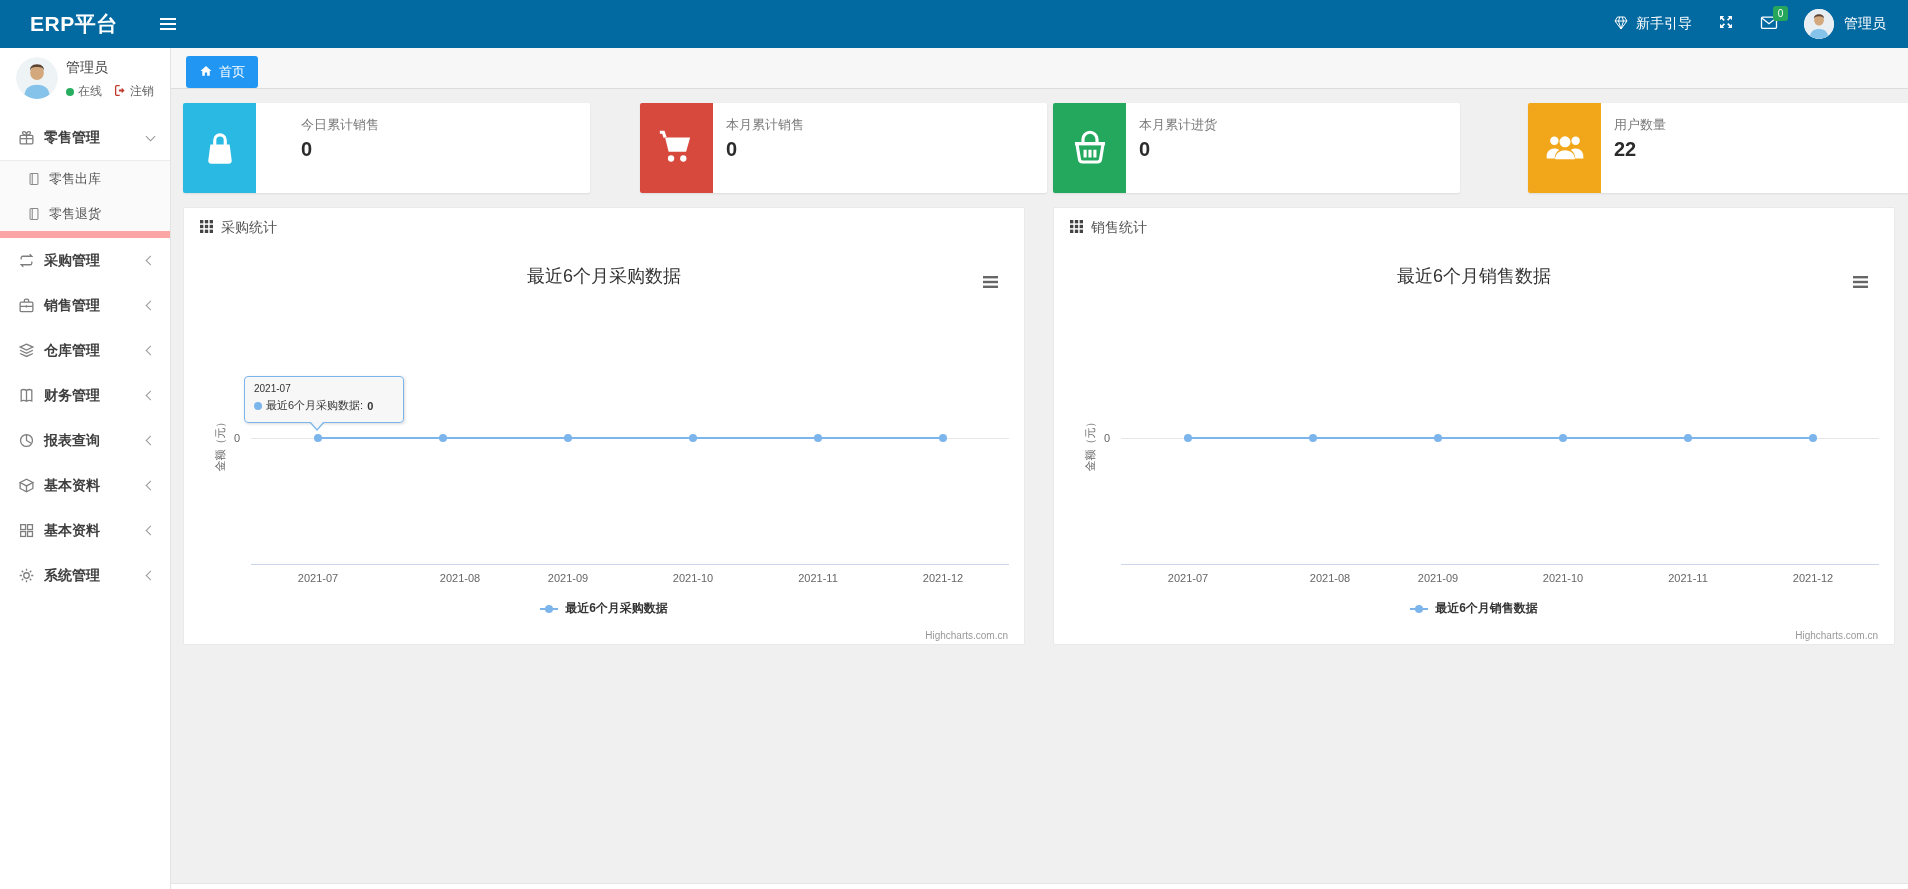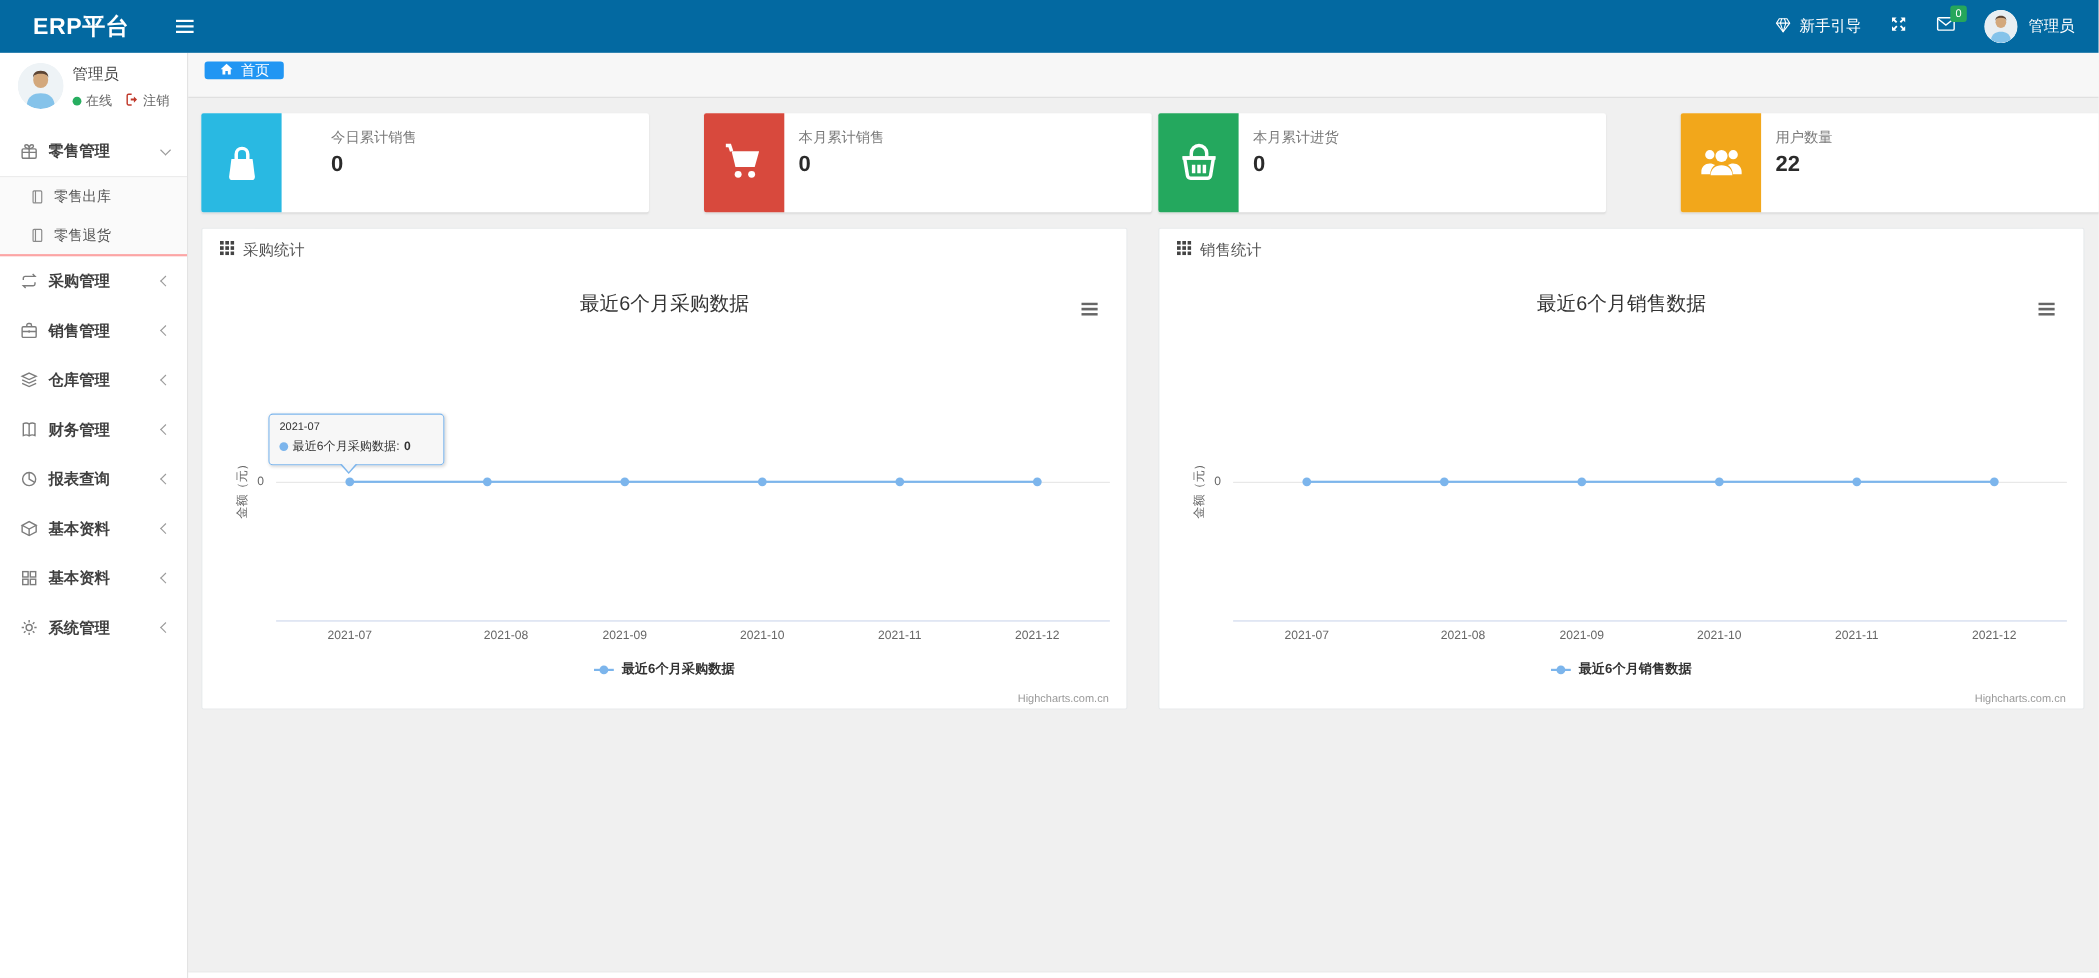--- a/index.html
+++ b/index.html
@@ -28,29 +28,29 @@
   .dot-online { width:8px; height:8px; border-radius:50%; background:#27ae60; display:inline-block; }
   .logout-wrap { display:flex; align-items:center; gap:3px; margin-left:8px; cursor:pointer; }
 
   .menu { margin-top:8px;text-align:right; }
   .mi { position:relative; height:45px; display:flex; align-items:center; padding-left:18px; cursor:pointer; color:#444; }
   .mi .micon { width:17px; height:17px; color:#7d7d7d; display:inline-flex; }
   .mi .mlabel { margin-left:9px; font-size:14px; font-weight:bold; color:#3f3f3f; }
   .chev { position:absolute; right:16px; width:7px; height:7px; border-right:1.5px solid #9a9a9a; border-bottom:1.5px solid #9a9a9a; }
   .chev-left { transform:rotate(135deg); }
   .chev-down { transform:rotate(45deg); margin-top:-3px; }
-  .sub { background:#fafafa; border-top:1px solid #ececec; border-bottom:2px solid #fca5a5; }
+  .sub { background:#fafafa; border-top:1px solid #ececec; border-bottom:7px solid #fca5a5; }
   .smi { position:relative; height:35px; display:flex; align-items:center; padding-left:27px; cursor:pointer; }
   .smi .micon { width:14px; height:14px; color:#8a8a8a; display:inline-flex; }
   .smi .mlabel { margin-left:8px; font-size:13px; color:#555; }
 
   
   .main { position:absolute; left:171px; top:48px; right:0; bottom:0; }
   .tabbar { position:relative; height:41px; background:#f7f7f7; border-bottom:1px solid #dcdcdc; }
-  .tab-home { position:absolute; left:15px; top:8px; height:16px; padding:0 13px; border-radius:3px; color:#fff; font-size:13px; display:flex; align-items:center; gap:6px; cursor:pointer; }
+  .tab-home { position:absolute; left:15px; top:8px; height:32px; padding:0 13px; border-radius:3px; color:#fff; font-size:13px; display:flex; align-items:center; gap:6px; cursor:pointer; }
   .content { position:absolute; top:41px; left:0; right:0; bottom:6px; background:#f0f0f0; }
   .footer { position:absolute; bottom:0; left:0; right:0; height:6px; background:#fff; border-top:1px solid #e5e5e5; }
 
   
   .scard { position:absolute; top:14px; width:407px; height:90px; background:#fff; border-radius:2px; box-shadow:0 1px 2px rgba(0,0,0,.09); }
   .scard.c0{ left:12px;padding-left:32px; } .scard.c1{ left:469px; } .scard.c2{ left:882px; } .scard.c3{ left:1317px;margin-left:40px; }
   .scard-icon { position:absolute; left:0; top:0; bottom:0; width:73px; border-radius:2px 0 0 2px; display:flex; align-items:center; justify-content:center; }
   .scard-body { margin-left:73px; padding:13px 0 0 13px; }
   .scard-label { font-size:13px; color:#7a7a7a; }
   .scard-value { font-size:20px; font-weight:bold; color:#2b2b2b; margin-top:4px; }

